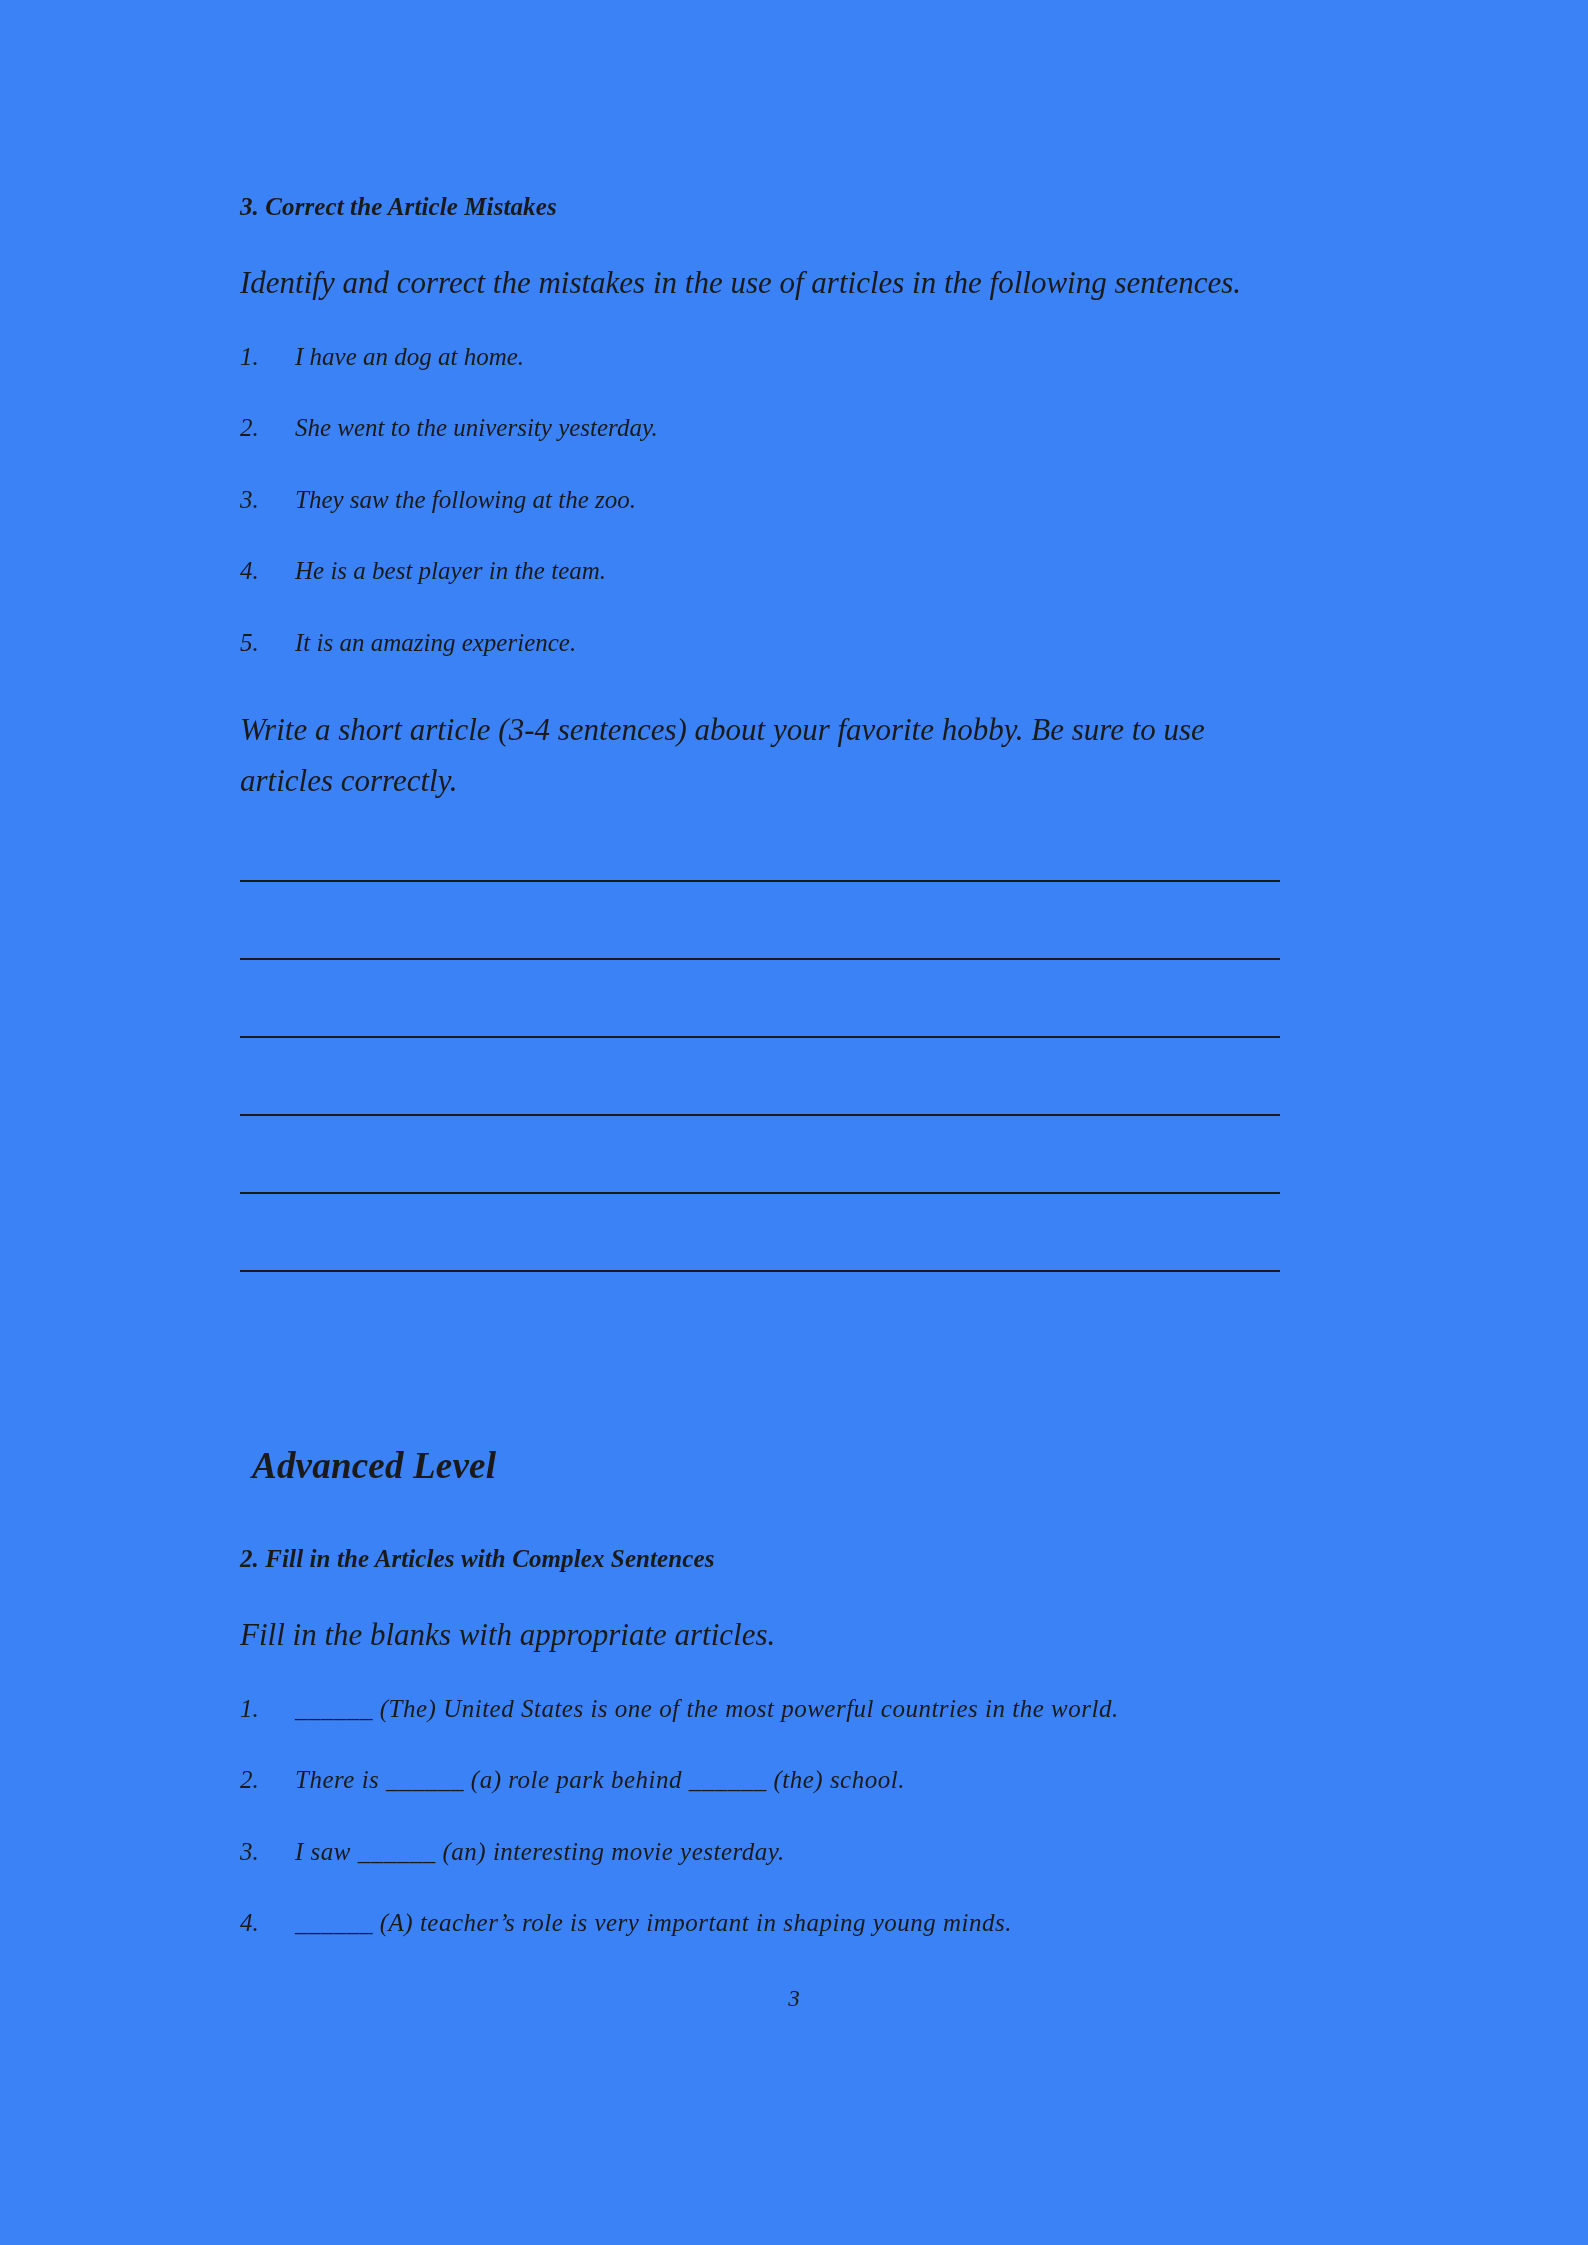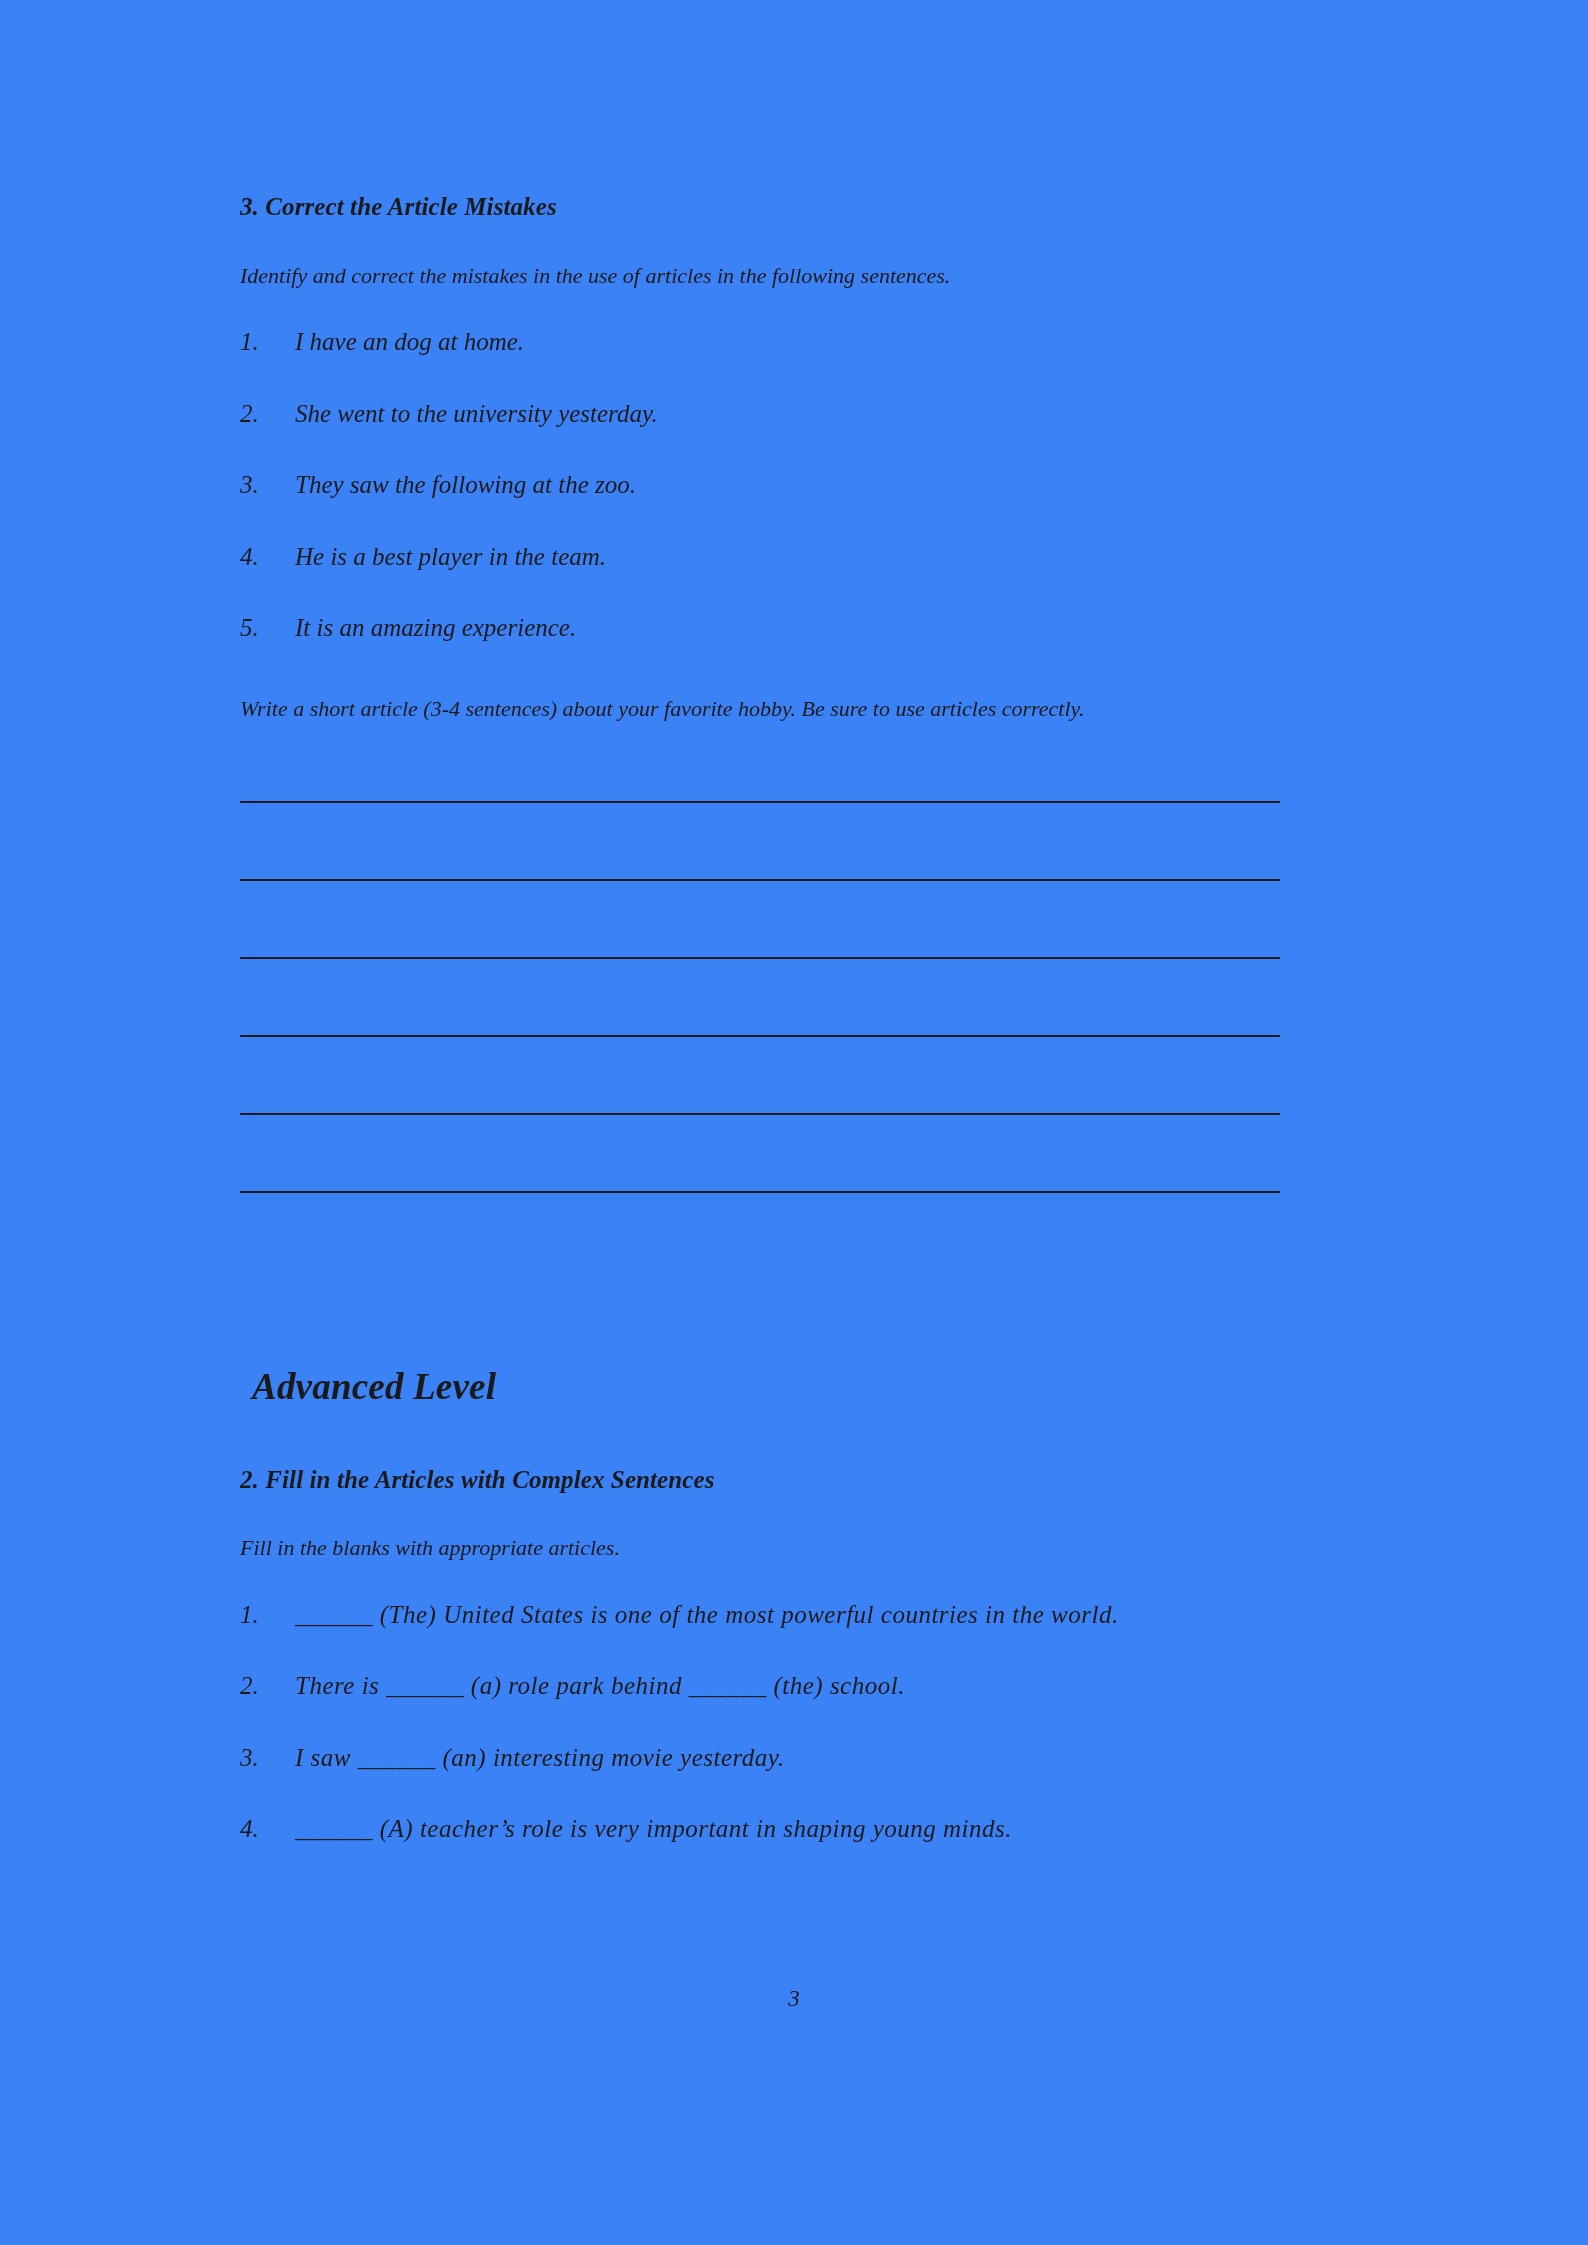--- a/index.html
+++ b/index.html
@@ -34,21 +34,21 @@
 
   
   .section-heading {
     font-size: 25px;
     font-weight: bold;
     line-height: 1.35;
     margin: 0 0 34px 0;
     letter-spacing: 0.1px;
   }
   .para {
-    font-size: 22px;
+    font-size: 31px;
     font-weight: normal;
     line-height: 1.62;
     margin: 0 0 30px 0;
   }
   .big-heading {
     font-size: 37px;
     font-weight: bold;
     line-height: 1.3;
     margin: 0 0 52px 12px;
     letter-spacing: 0.2px;

